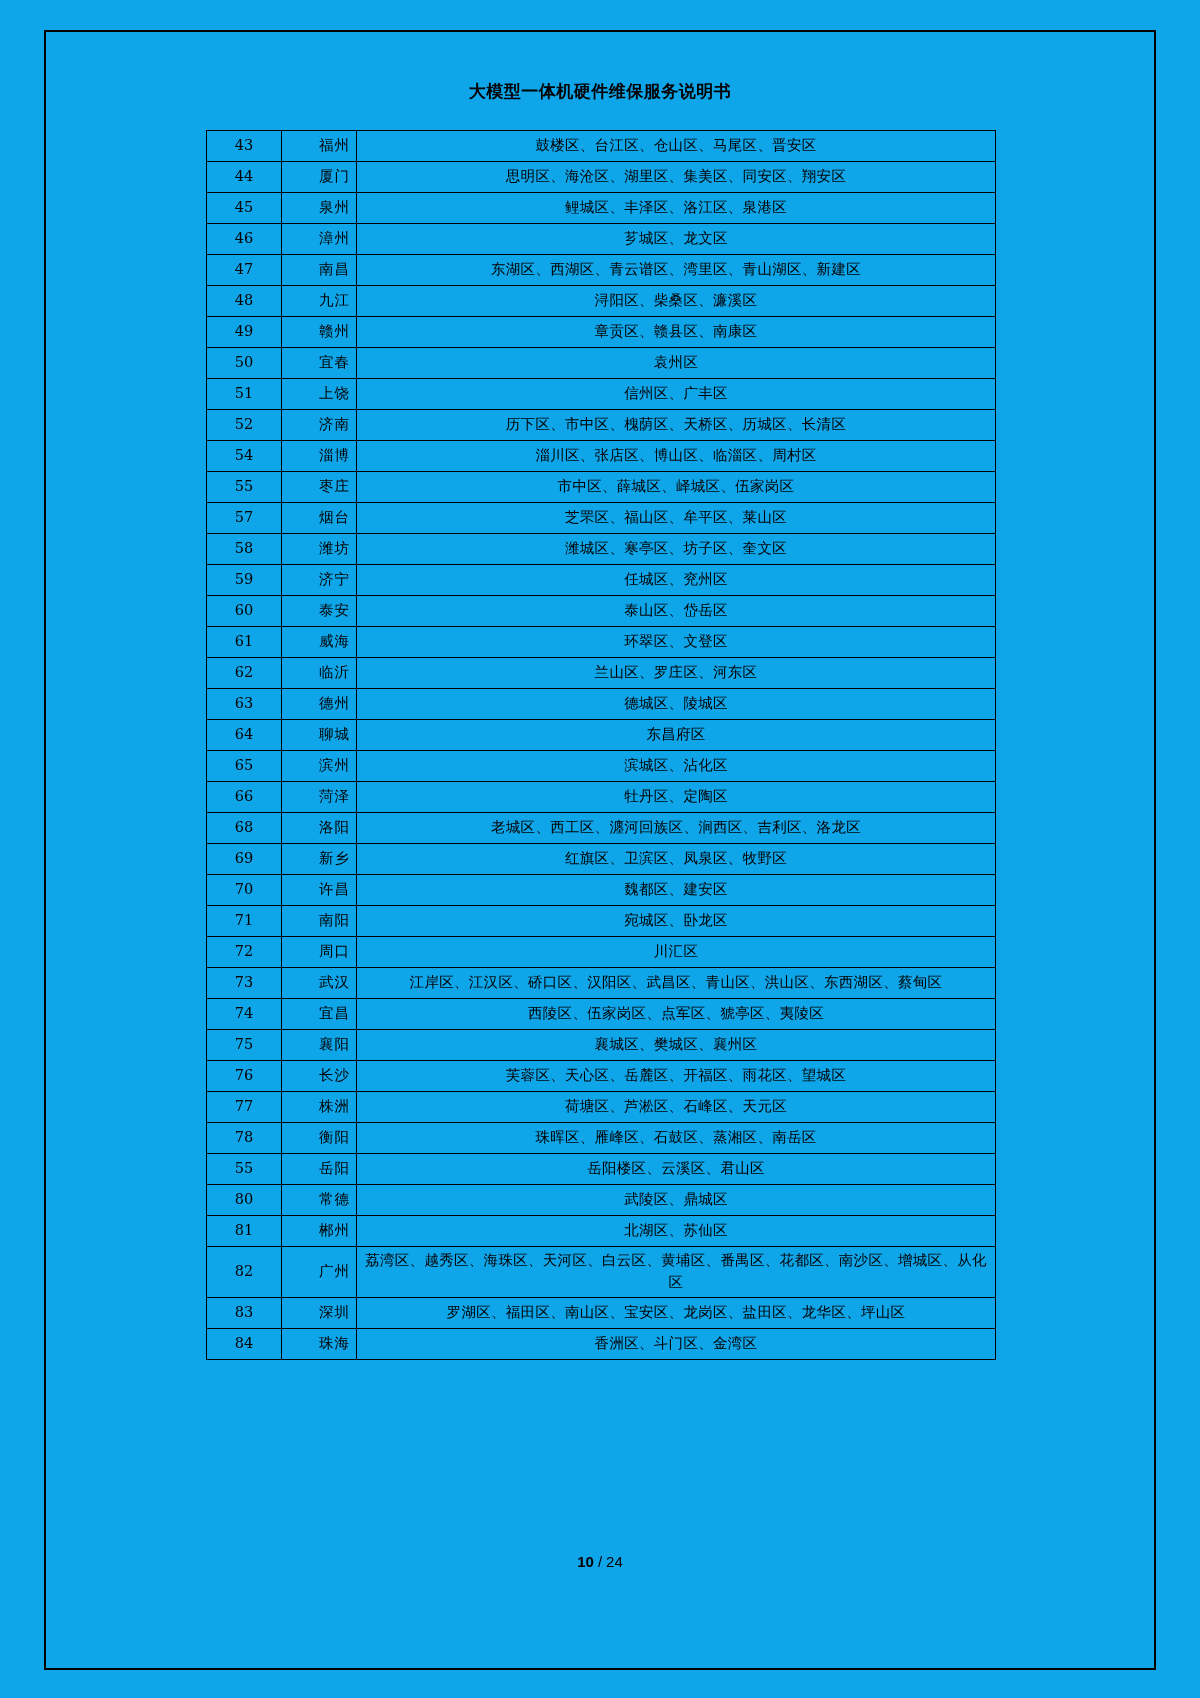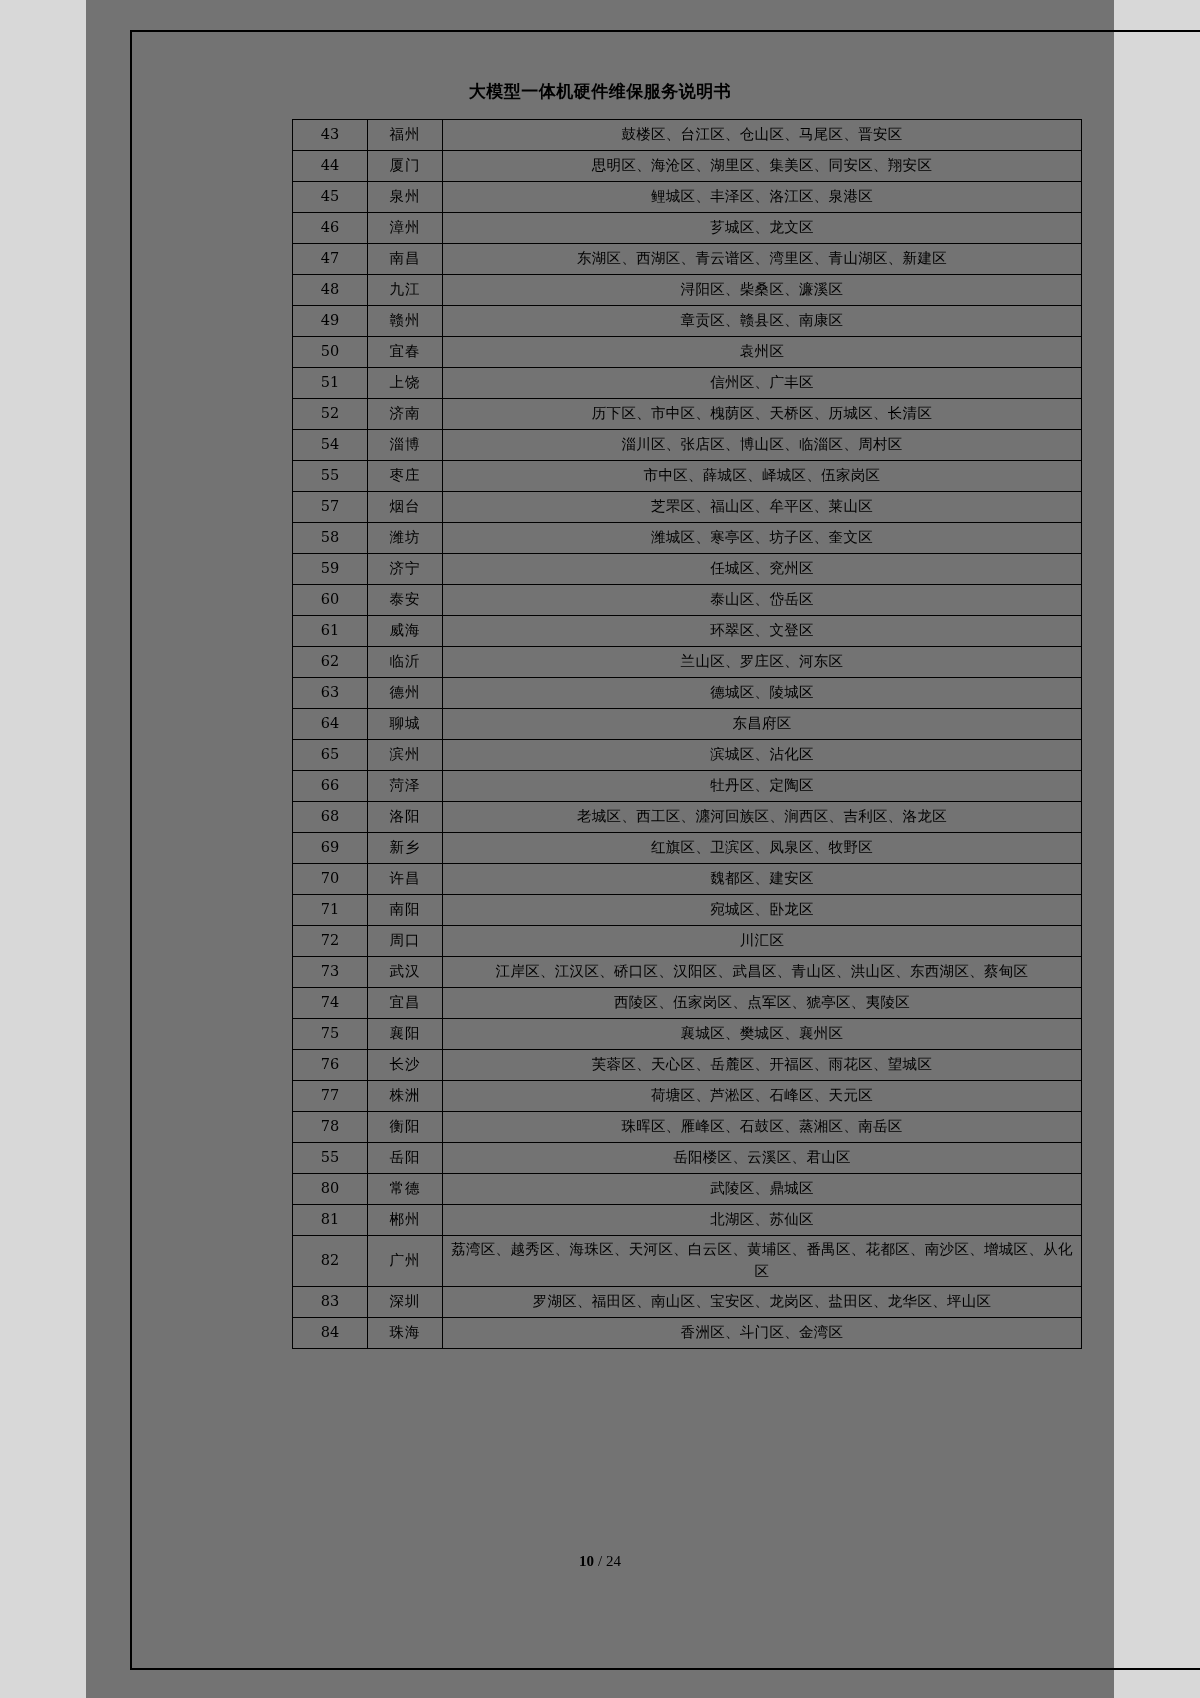--- a/index.html
+++ b/index.html
@@ -5,23 +5,23 @@
   html, body {
     margin: 0;
     padding: 0;
     background: #d8d8d8;
   }
   body {
     font-family: "Liberation Serif", "DejaVu Serif", serif;
   }
   .page {
     position: relative;
-    width: 1028px;
+    width: 1200px;
     height: 1698px;
-    background: #737373;
+    background: #0ea5e9;
     margin: 0 auto;
     box-sizing: border-box;
   }
   .page-border {
     position: absolute;
     left: 44px;
     top: 30px;
     width: 1112px;
     height: 1640px;
     border: 2px solid #000;
@@ -35,21 +35,21 @@
     text-align: center;
     font-size: 17px;
     font-weight: bold;
     letter-spacing: 0.5px;
     color: #000;
     font-family: "DejaVu Serif", "Liberation Serif", serif;
   }
   .content {
     position: absolute;
     left: 178px;
-    top: 119px;
+    top: 130px;
     width: 790px;
     padding-left: 28px;
   }
   table.districts {
     border-collapse: collapse;
     width: 790px;
     table-layout: fixed;
   }
   table.districts td {
     border: 1px solid #000;
@@ -60,37 +60,37 @@
     vertical-align: middle;
     height: 24px;
     font-family: "DejaVu Serif", "Liberation Serif", serif;
   }
   td.col-idx {
     width: 62px;
     text-align: center;
   }
   td.col-city {
     width: 62px;
-    text-align: center;
+    text-align: right;
     letter-spacing: 1px;
   }
   td.col-dist {
     text-align: center;
     padding-left: 8px;
     letter-spacing: 0.3px;
   }
   .footer {
     position: absolute;
     left: 0;
     right: 0;
     bottom: 128px;
     text-align: center;
     font-size: 15px;
     color: #000;
-    font-family: Liberation Serif, serif;
+    font-family: Liberation Sans, sans-serif;
   }
   .footer .pg-num {
     font-weight: bold;
   }
   .footer .sep {
     padding: 0 4px;
   }
 </style>
 </head>
 <body>

